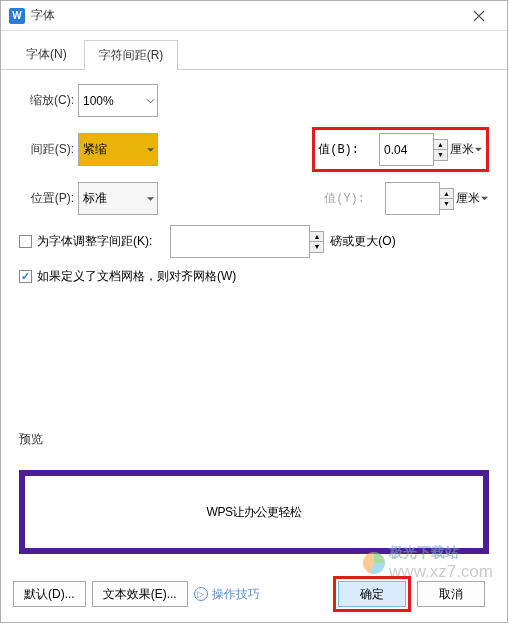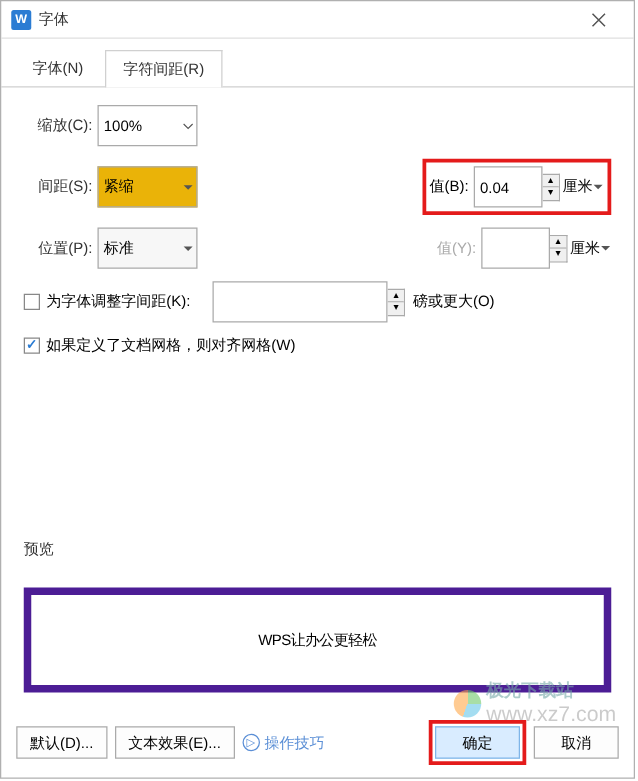--- a/index.html
+++ b/index.html
@@ -12,35 +12,35 @@
 .tabs { display: flex; padding: 8px 10px 0 10px; border-bottom: 1px solid #d0d0d0; }
 .tab { padding: 6px 14px; border: 1px solid transparent; border-bottom: none; margin-right: 2px; cursor: pointer; color: #333; }
 .tab.active { border-color: #d0d0d0; background: #fff; position: relative; top: 1px; }
 .content { padding: 14px 18px; }
 .row { display: flex; align-items: center; margin-bottom: 10px; min-height: 24px; }
 .label { width: 55px; text-align: right; margin-right: 4px; color: #333; }
 .combo, .input { height: 33px; border: 1px solid #aaa; background: #fff; padding: 0 4px; display: flex; align-items: center; position: relative; }
 .combo { width: 80px; }
 .combo .arrow { position: absolute; right: 2px; top: 50%; transform: translateY(-50%); pointer-events: none; }
 .spacer { flex: 1; }
-.val-label { margin-right: 4px; }
+.val-label { margin-right: 20px; font-family: Liberation Mono, monospace; }
 .val-input { width: 55px; }
 .spinbox { display: flex; flex-direction: column; border: 1px solid #aaa; border-left: none; width: 14px; height: 22px; }
 .spin { flex: 1; display: flex; align-items: center; justify-content: center; cursor: pointer; background: #f0f0f0; font-size: 7px; }
 .spin:first-child { border-bottom: 1px solid #aaa; }
 .unit { margin-left: 2px; display: flex; align-items: center; cursor: pointer; }
 .highlight-box { border: 3px solid #e41b1b; padding: 3px; display: flex; align-items: center; }
 .checkbox-row { display: flex; align-items: center; margin-bottom: 10px; }
 .checkbox { width: 13px; height: 13px; border: 1px solid #888; margin-right: 5px; display: flex; align-items: center; justify-content: center; background: #fff; }
 .checkbox.checked::after { content: "✓"; font-size: 11px; color: #2b7cd3; font-weight: bold; line-height: 1; }
 .wide-input { width: 140px; }
 .preview-section { position: absolute; left: 18px; right: 18px; top: 430px; }
 .preview-label { margin-bottom: 22px; color: #333; }
 .preview-box { border: 6px solid #4c1d95; height: 84px; display: flex; align-items: center; justify-content: center; }
-.footer { position: absolute; bottom: 10px; left: 12px; right: 12px; display: flex; align-items: center; gap: 6px; }
+.footer { position: absolute; bottom: 10px; left: 12px; right: 22px; display: flex; align-items: center; gap: 6px; }
 .btn { height: 26px; padding: 0 10px; border: 1px solid #aaa; background: #fdfdfd; cursor: pointer; display: flex; align-items: center; justify-content: center; min-width: 68px; }
 .hint-link { color: #5b8fd6; cursor: pointer; display: flex; align-items: center; gap: 4px; }
 .hint-icon { width: 14px; height: 14px; border: 1px solid #5b8fd6; border-radius: 50%; display: flex; align-items: center; justify-content: center; font-size: 9px; color: #5b8fd6; }
 .ok-highlight { border: 3px solid #e41b1b; padding: 2px; }
 .ok-btn { min-width: 68px; background: #d9ecff; border: 1px solid #7fb5e8; }
 .watermark { position: absolute; right: 14px; bottom: 40px; opacity: 0.6; pointer-events: none; display: flex; align-items: center; gap: 4px; }
 .wm-icon { width: 22px; height: 22px; border-radius: 50%; background: conic-gradient(#6fc96b 0 90deg, #68c7e8 90deg 200deg, #ffa94b 200deg 360deg); }
 .wm-text1 { color: #7aa; font-size: 14px; font-weight: bold; }
 .wm-text2 { color: #aaa; font-size: 17px; }
 svg.arrow { width: 9px; height: 9px; }

